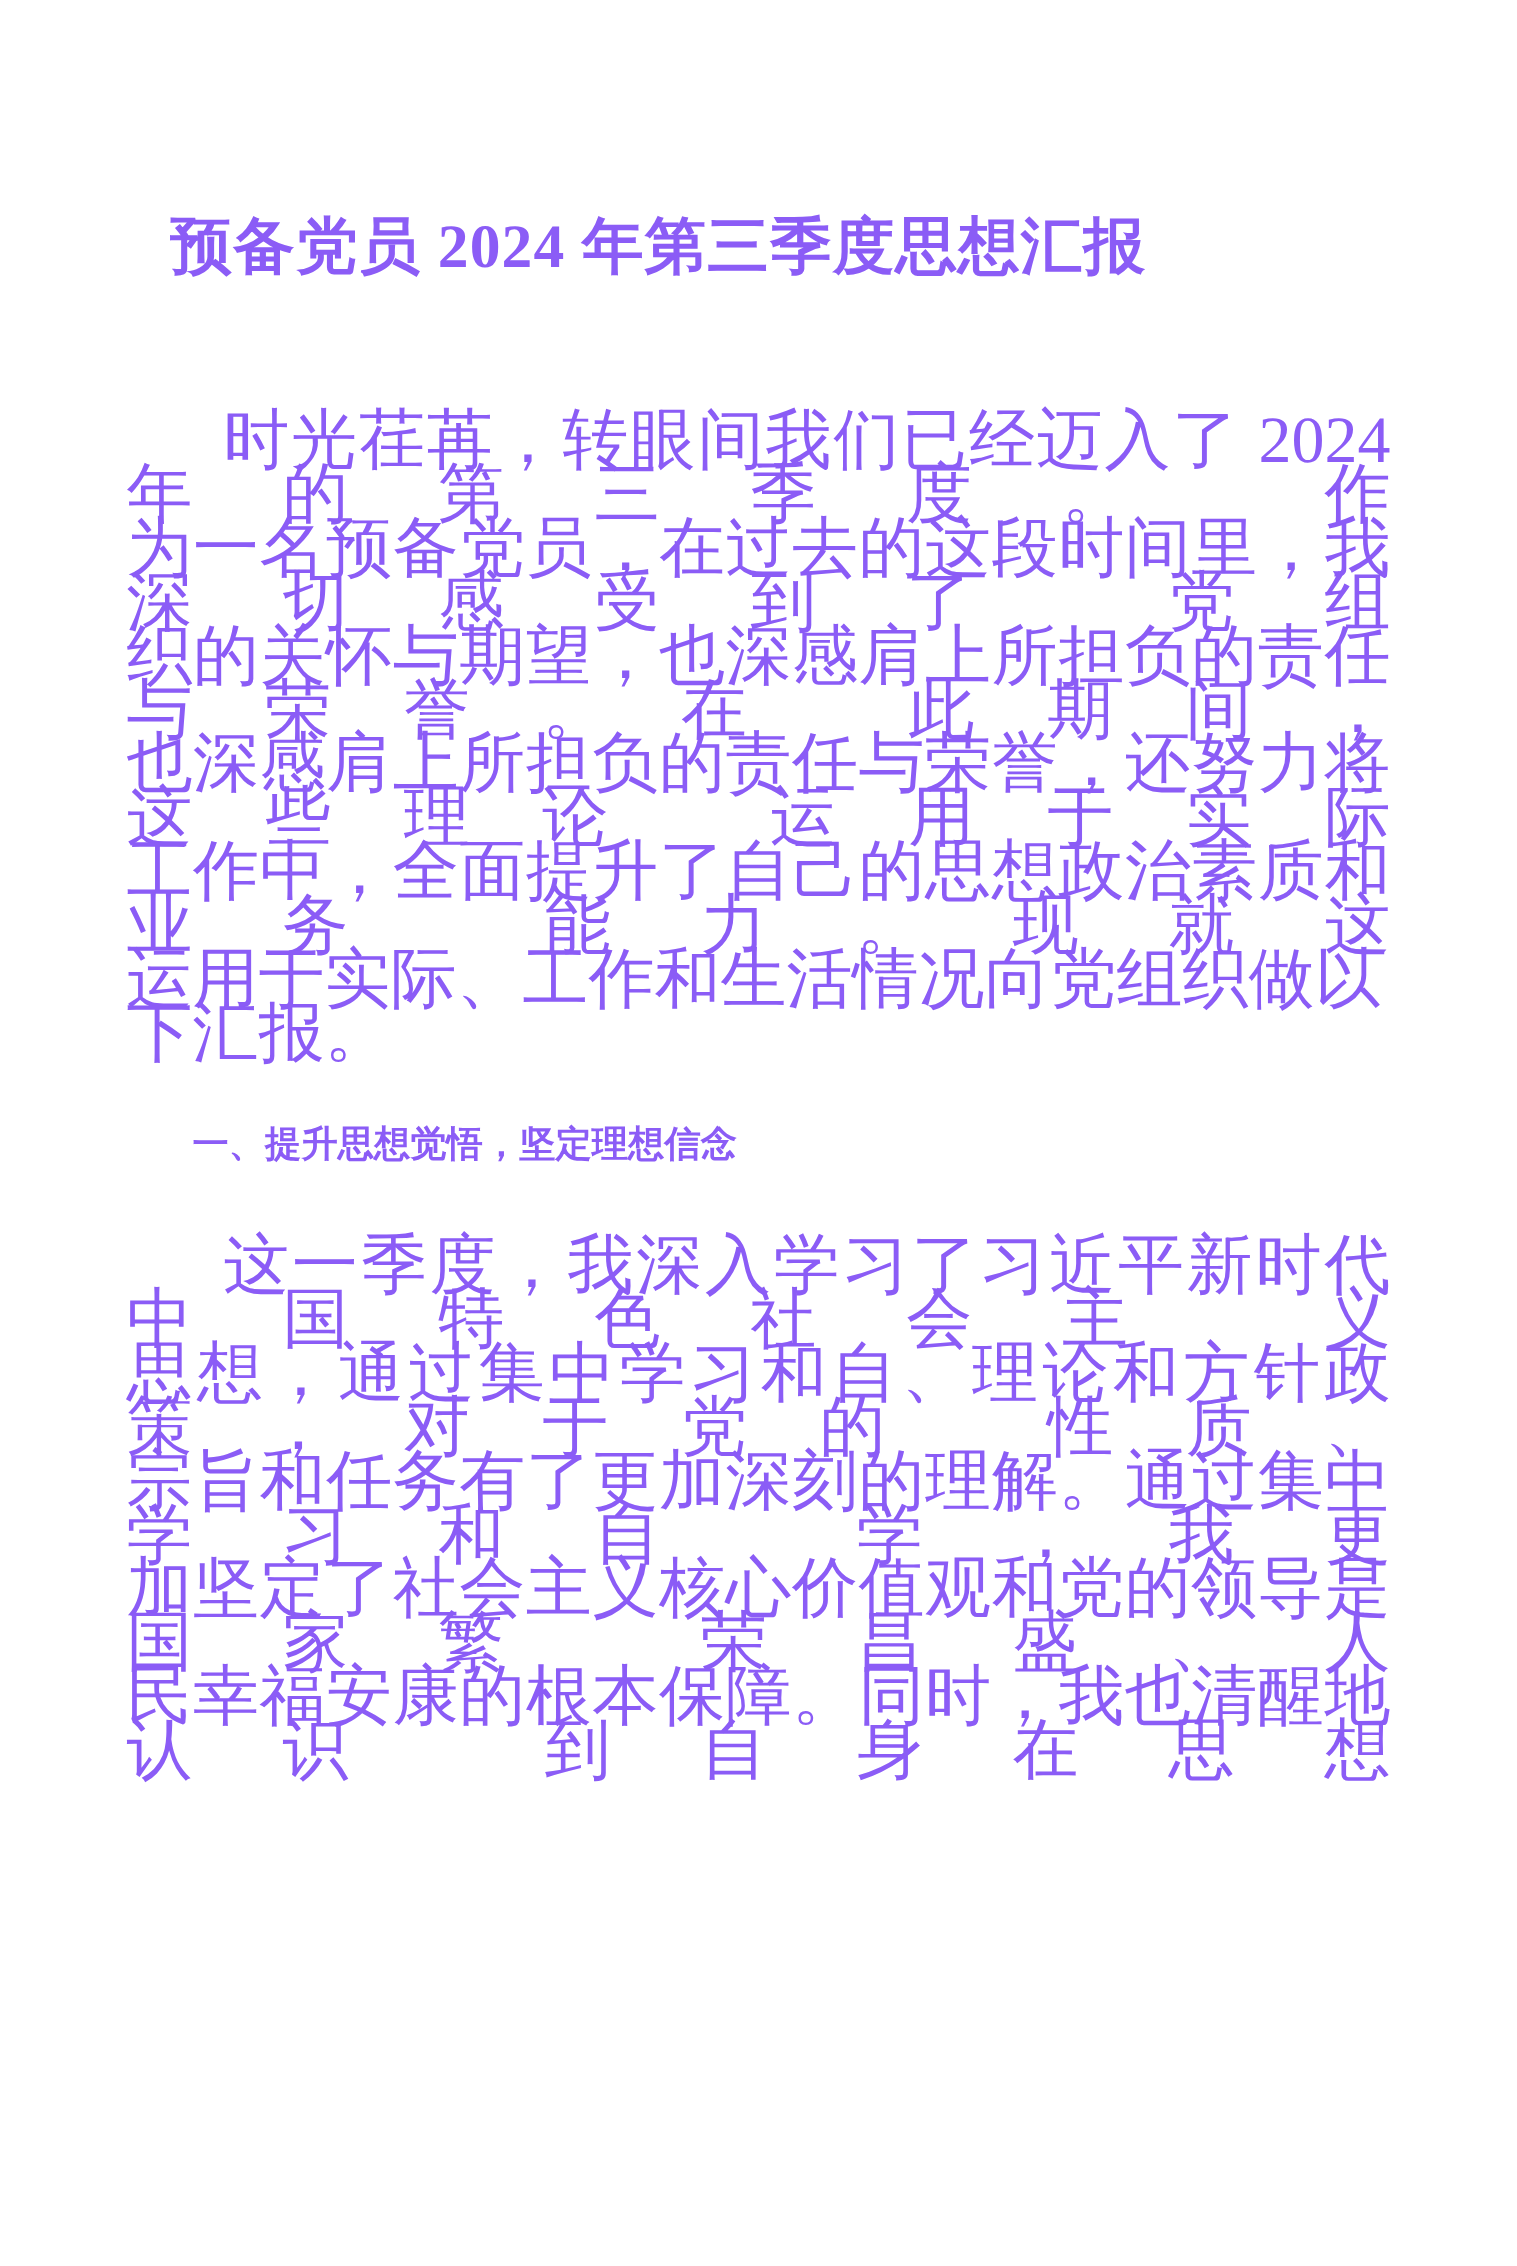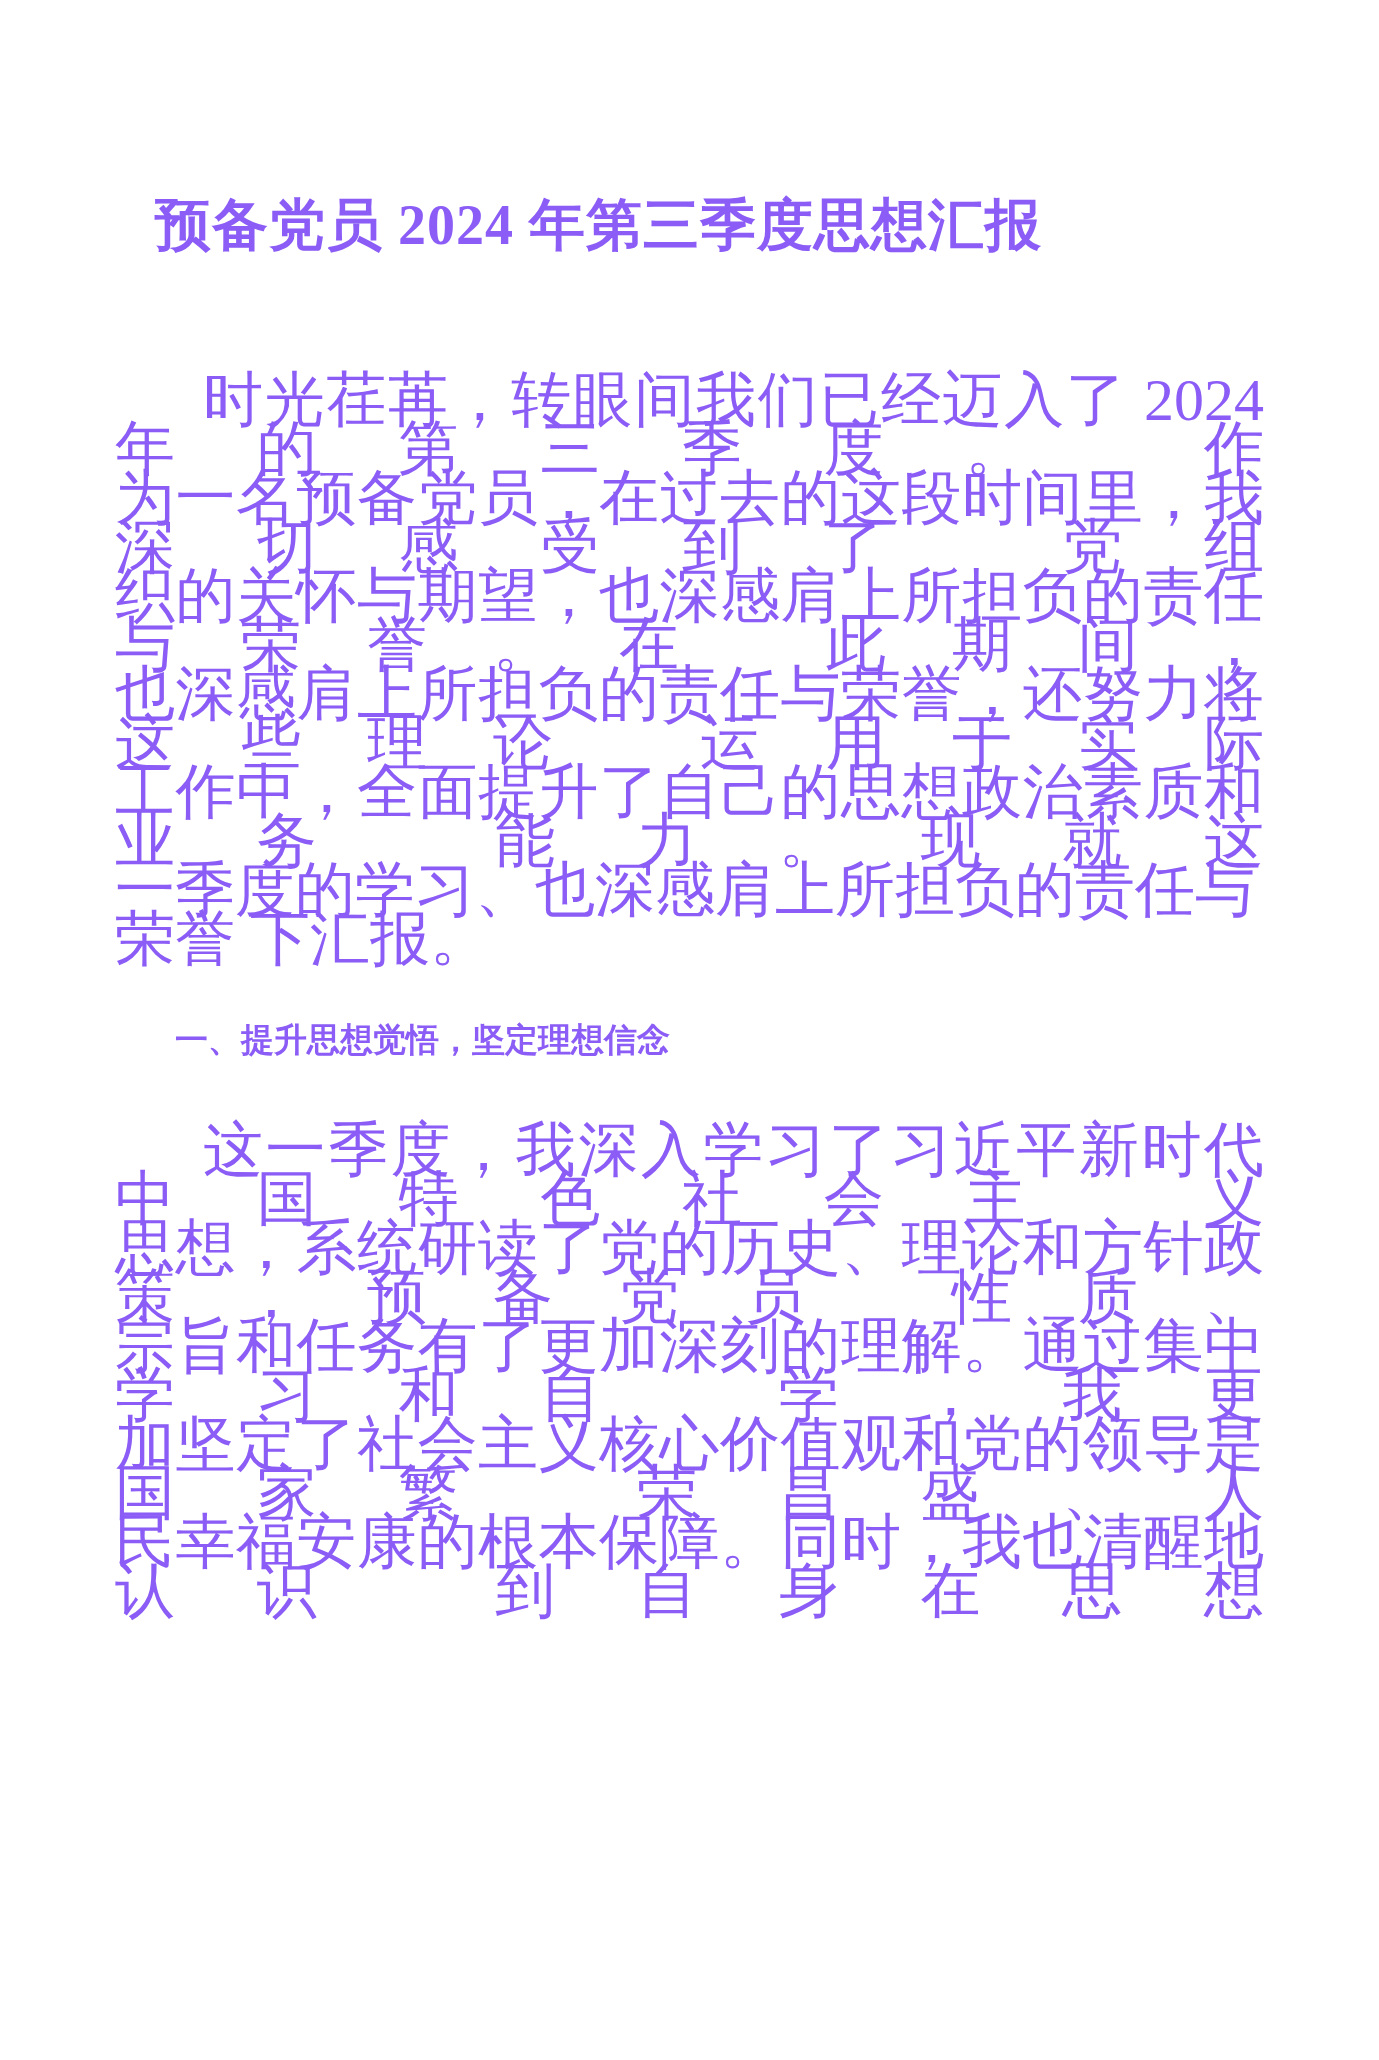--- a/index.html
+++ b/index.html
@@ -66,28 +66,28 @@
   <div class="content">
 
     <div class="doc-title">预备党员 2024 年第三季度思想汇报</div>
 
     <div class="para p1">
       <div class="line indent">时光荏苒，转眼间我们已经迈入了 2024 年的第三季度。 作</div>
       <div class="line">为一名预备党员，在过去的这段时间里，我深切感受到了 党组</div>
       <div class="line">织的关怀与期望，也深感肩上所担负的责任与荣誉。在 此期间，</div>
       <div class="line">也深感肩上所担负的责任与荣誉，还努力将这些理论 运用于实际</div>
       <div class="line">工作中，全面提升了自己的思想政治素质和业务 能力。现就这</div>
-      <div class="line last">一季度的学习、也深感肩上所担负的责任与荣誉 下汇报。</div>
+      <div class="line last">运用于实际、工作和生活情况向党组织做以 下汇报。</div>
     </div>
 
     <div class="section-heading">一、提升思想觉悟，坚定理想信念</div>
 
     <div class="para p2">
       <div class="line indent">这一季度，我深入学习了习近平新时代中国特色社会主 义</div>
-      <div class="line">思想，系统研读了党的历史、理论和方针政策，预备党员 性质、</div>
+      <div class="line">思想，通过集中学习和自、理论和方针政策，对于党的 性质、</div>
       <div class="line">宗旨和任务有了更加深刻的理解。通过集中学习和自 学，我更</div>
       <div class="line">加坚定了社会主义核心价值观和党的领导是国家繁 荣昌盛、人</div>
       <div class="line">民幸福安康的根本保障。同时，我也清醒地认识 到自身在思想</div>
 
     </div>
 
   </div>
 </div>
 
 </body></html>

